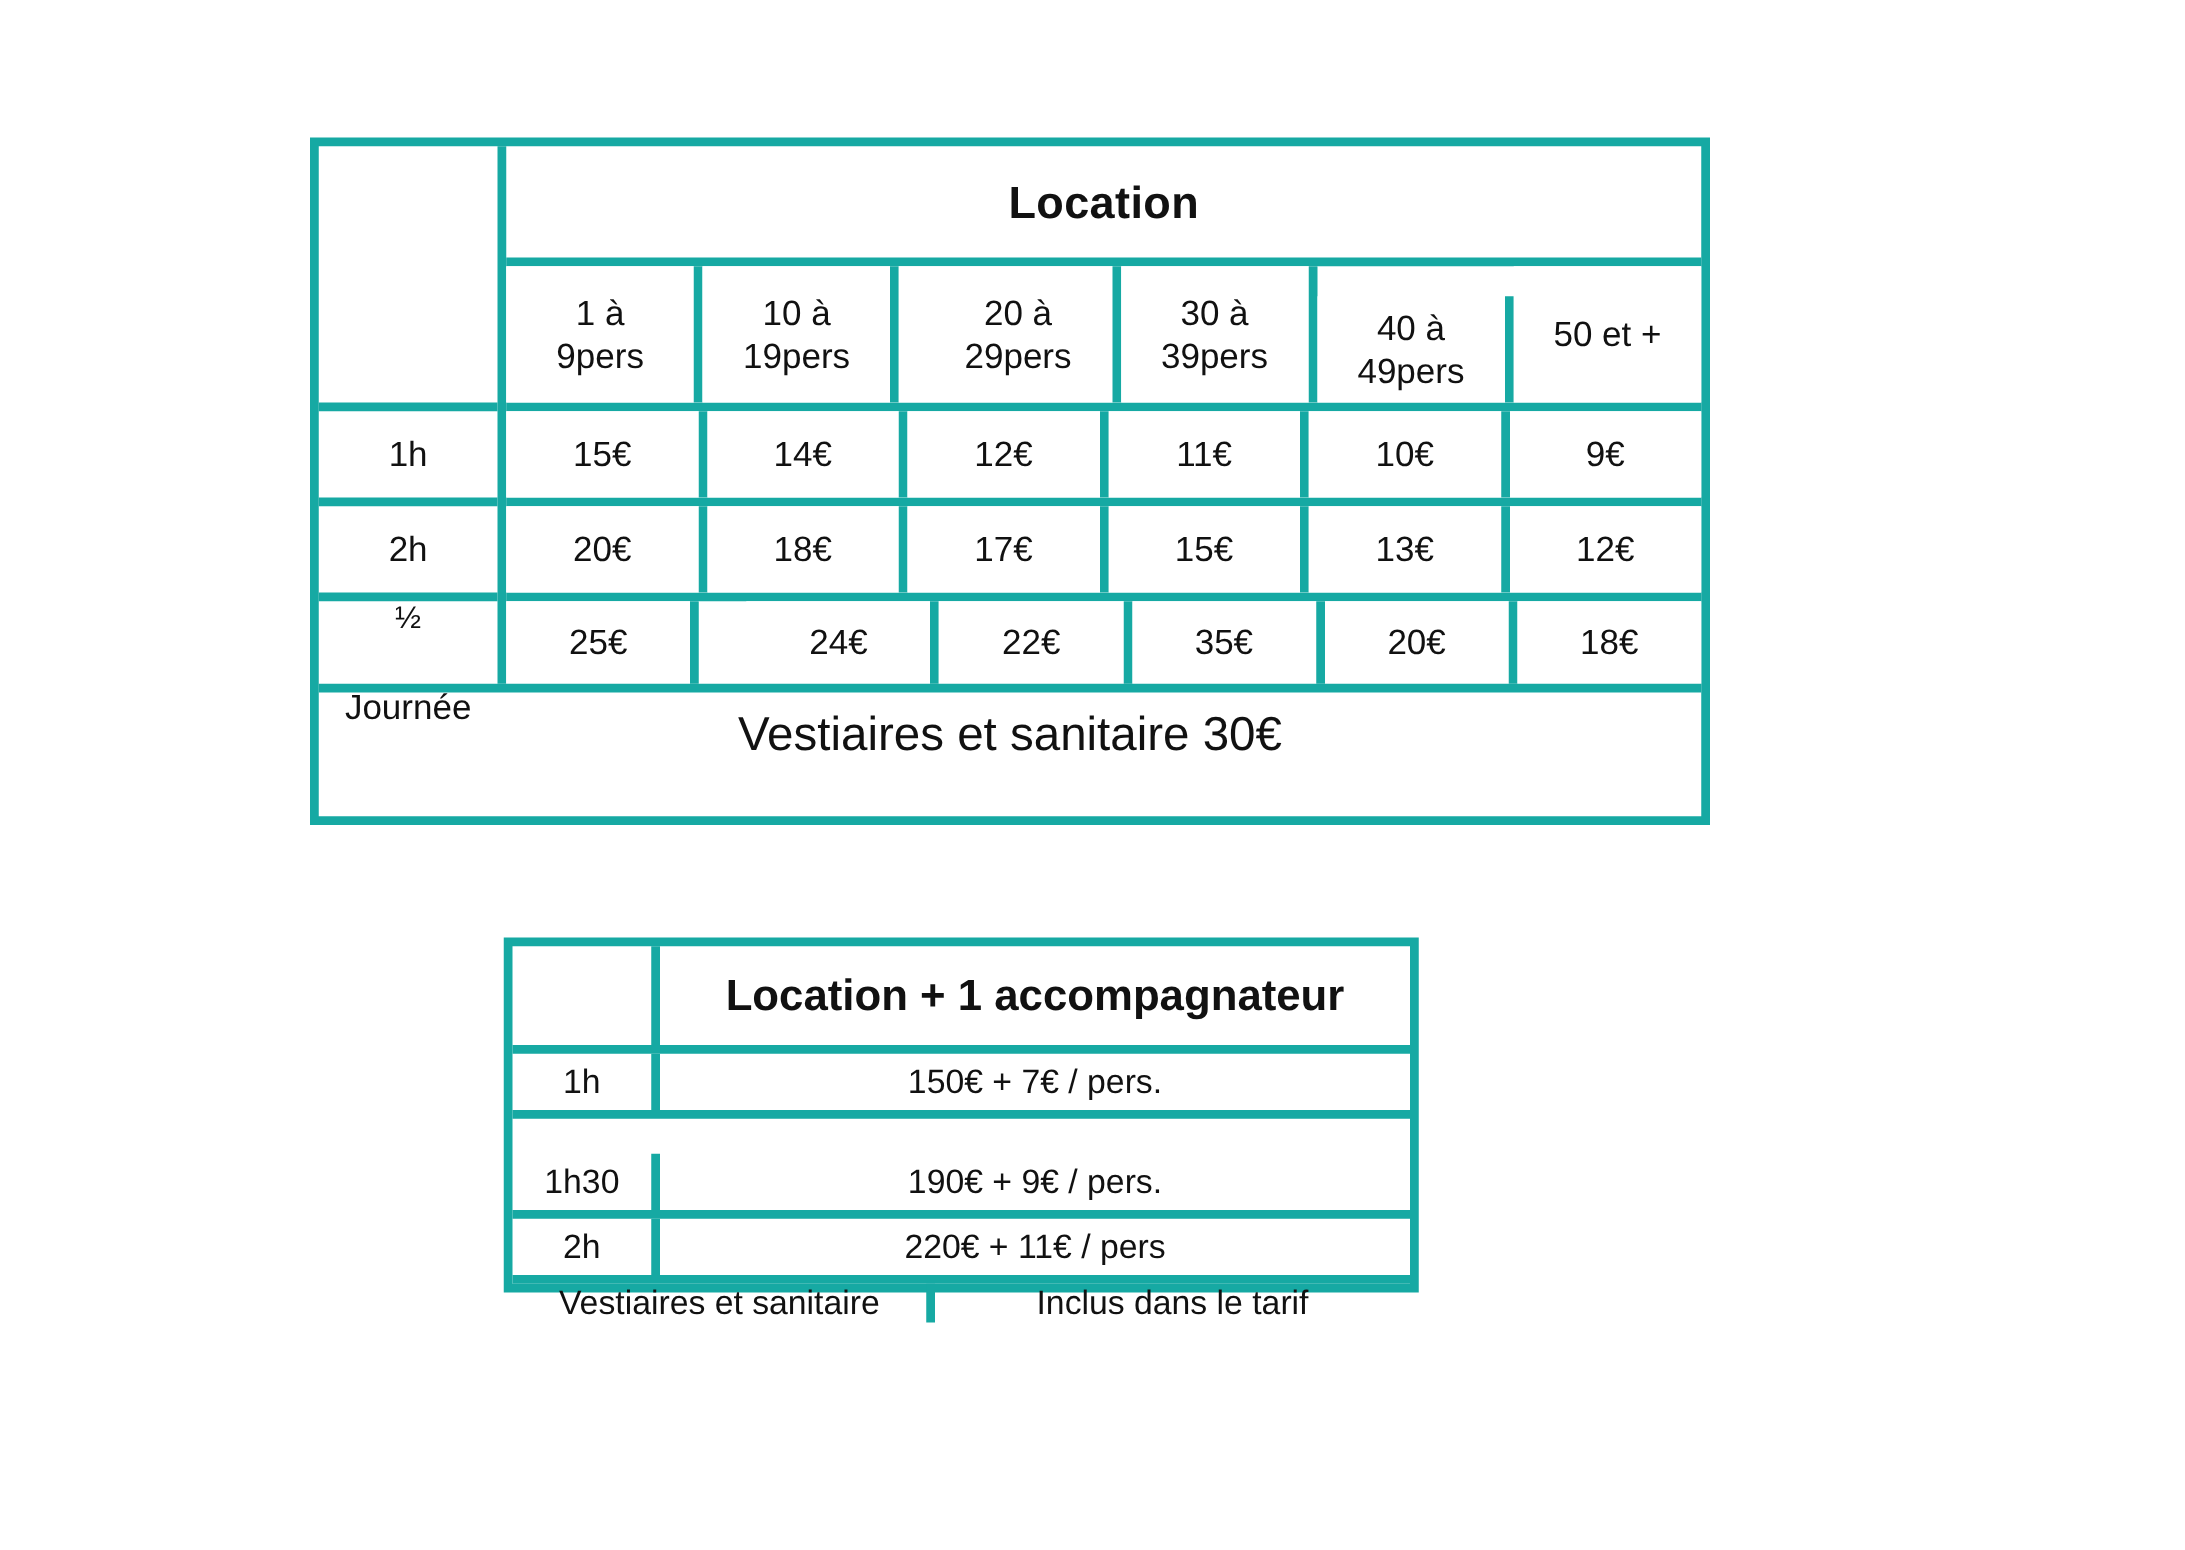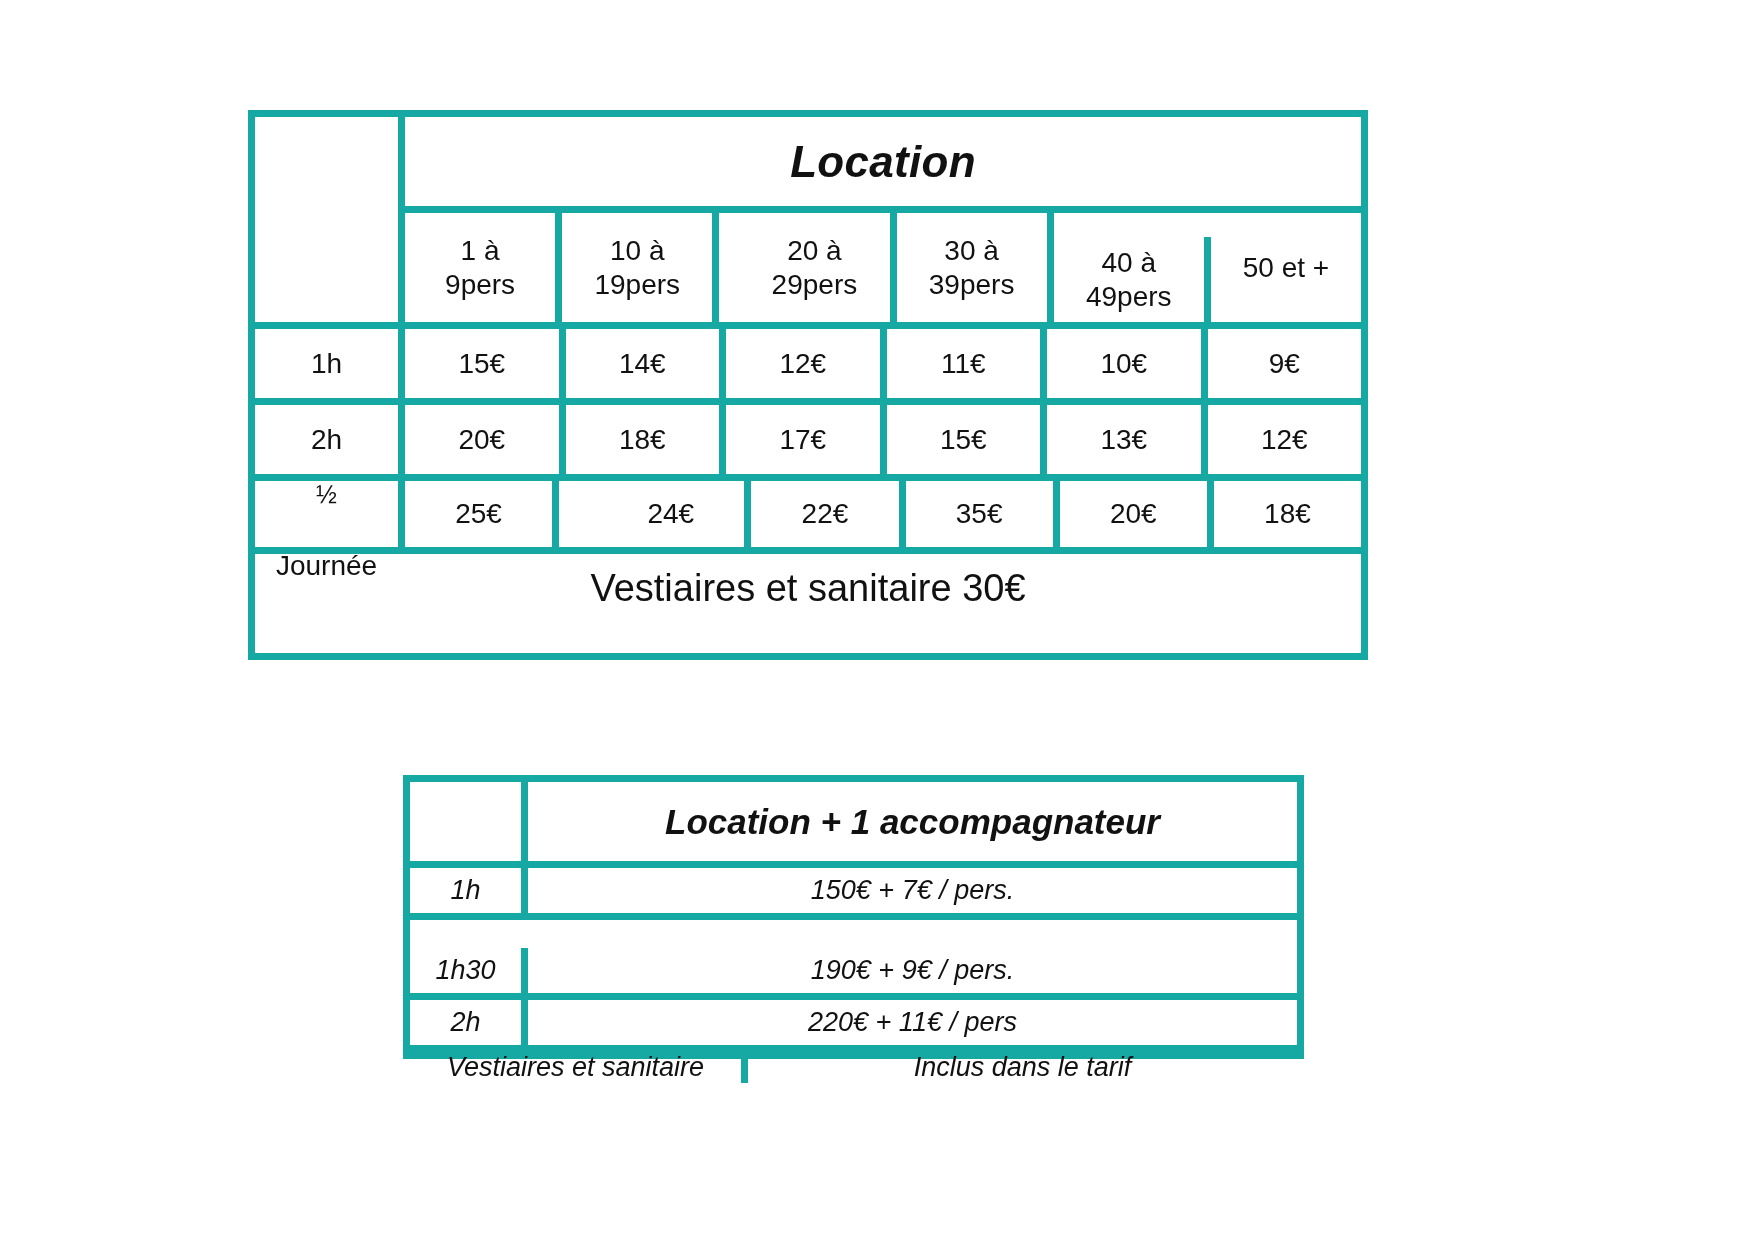--- a/index.html
+++ b/index.html
@@ -108,26 +108,25 @@
     display: flex;
     flex-direction: column;
     box-sizing: border-box;
   }
   .t1-title {
     height: 96px;
     flex: 0 0 96px;
     display: flex;
     align-items: center;
     justify-content: center;
-    font-size: 44px;
+    font-size: 36px;
     font-weight: bold;
     border-bottom: 7px solid #16A9A3;
     box-sizing: border-box;
     letter-spacing: 0.3px;
-    font-style: italic;
   }
   .t1-headrow, .t1-pricerow {
     display: flex;
     flex-direction: row;
     box-sizing: border-box;
     border-bottom: 7px solid #16A9A3;
   }
   .t1-headrow {
     height: 116px;
     flex: 0 0 116px;
@@ -167,25 +166,24 @@
     align-items: center;
     justify-content: center;
     font-size: 38px;
     border-top: 7px solid #16A9A3;
     box-sizing: border-box;
   }
 
   
   #table-accompagnateur {
     left: 403px;
-    top: 775px;
-    width: 901px;
+    top: 750px;
+    width: 732px;
     height: 284px;
     border: 7px solid #16A9A3;
-    font-style: italic;
   }
   #table-accompagnateur .grid {
     width: 100%;
     height: 100%;
     display: flex;
     flex-direction: column;
   }
   .t2-row {
     display: flex;
     flex-direction: row;

